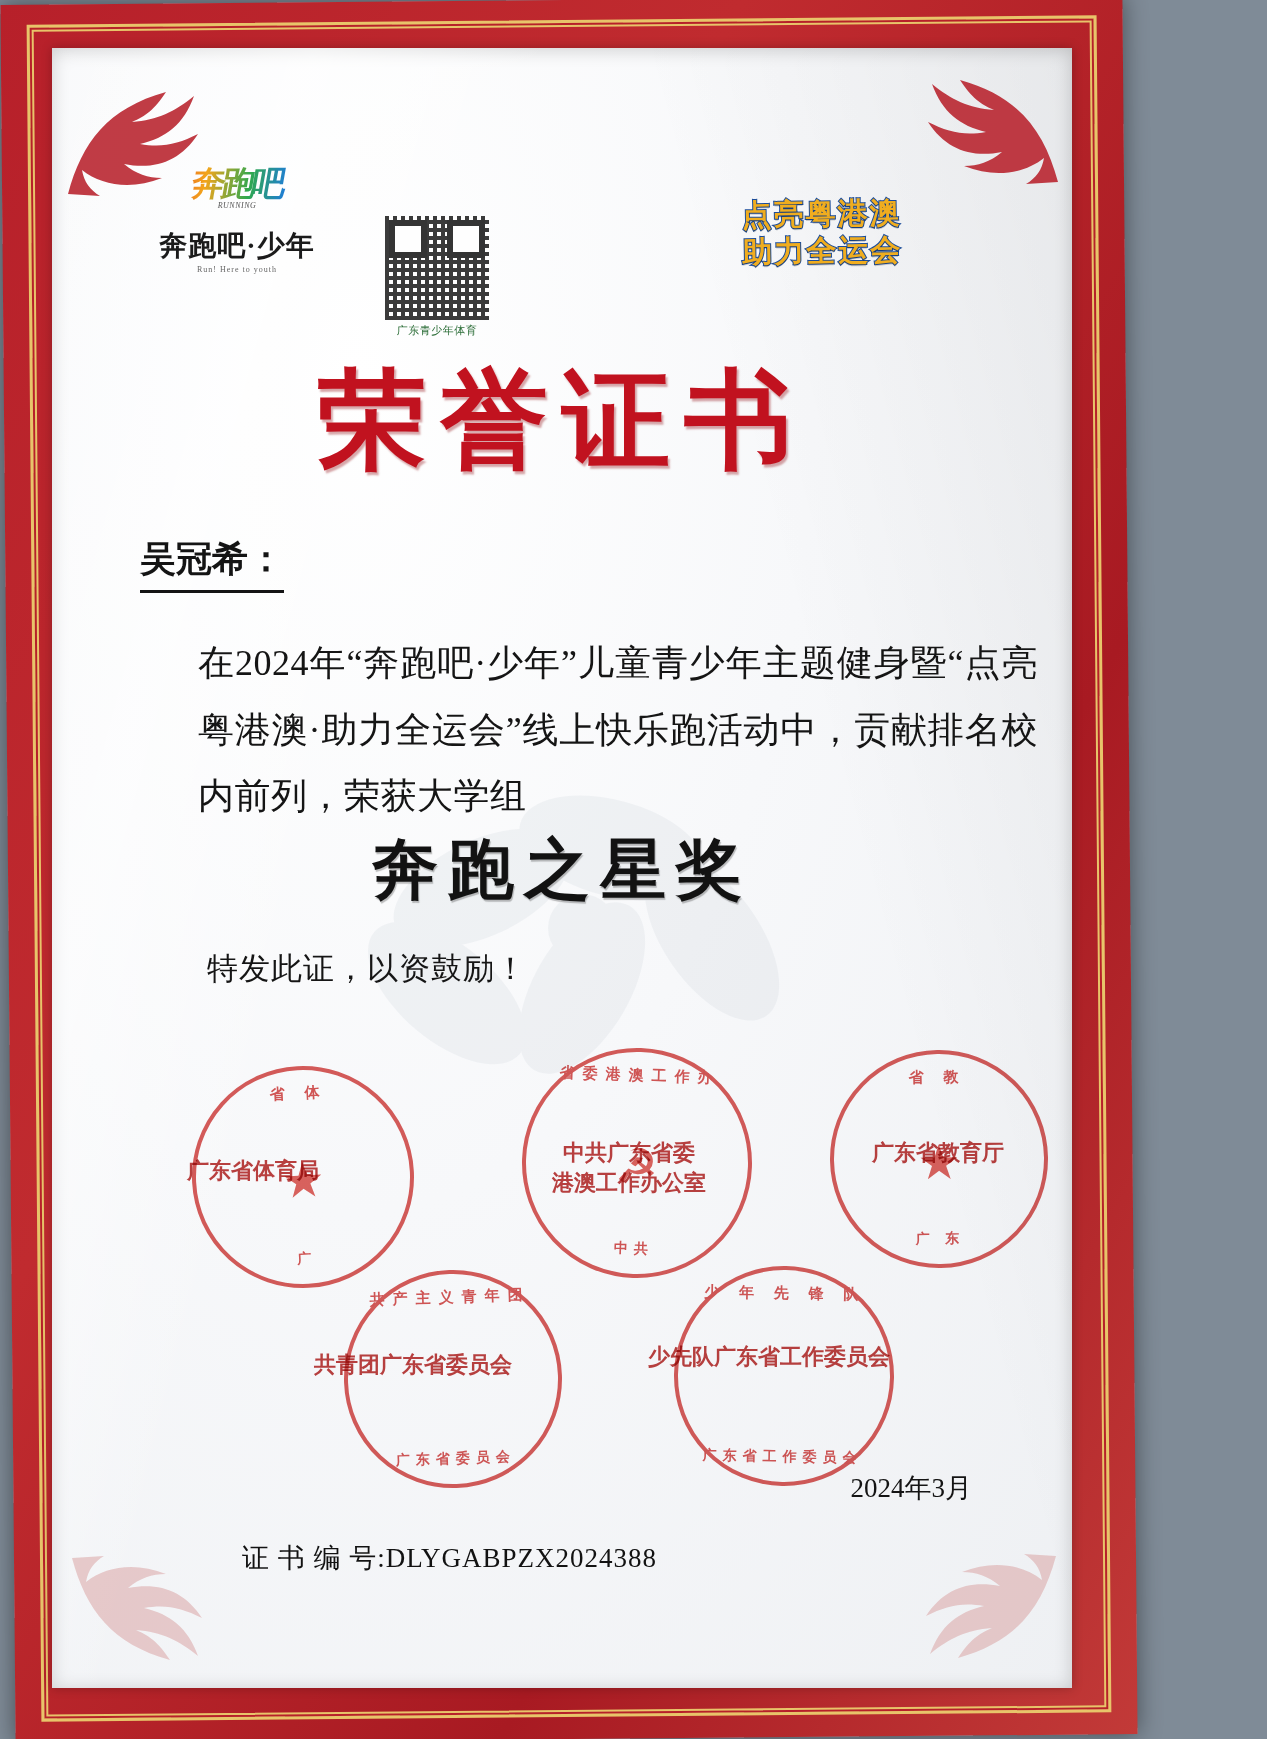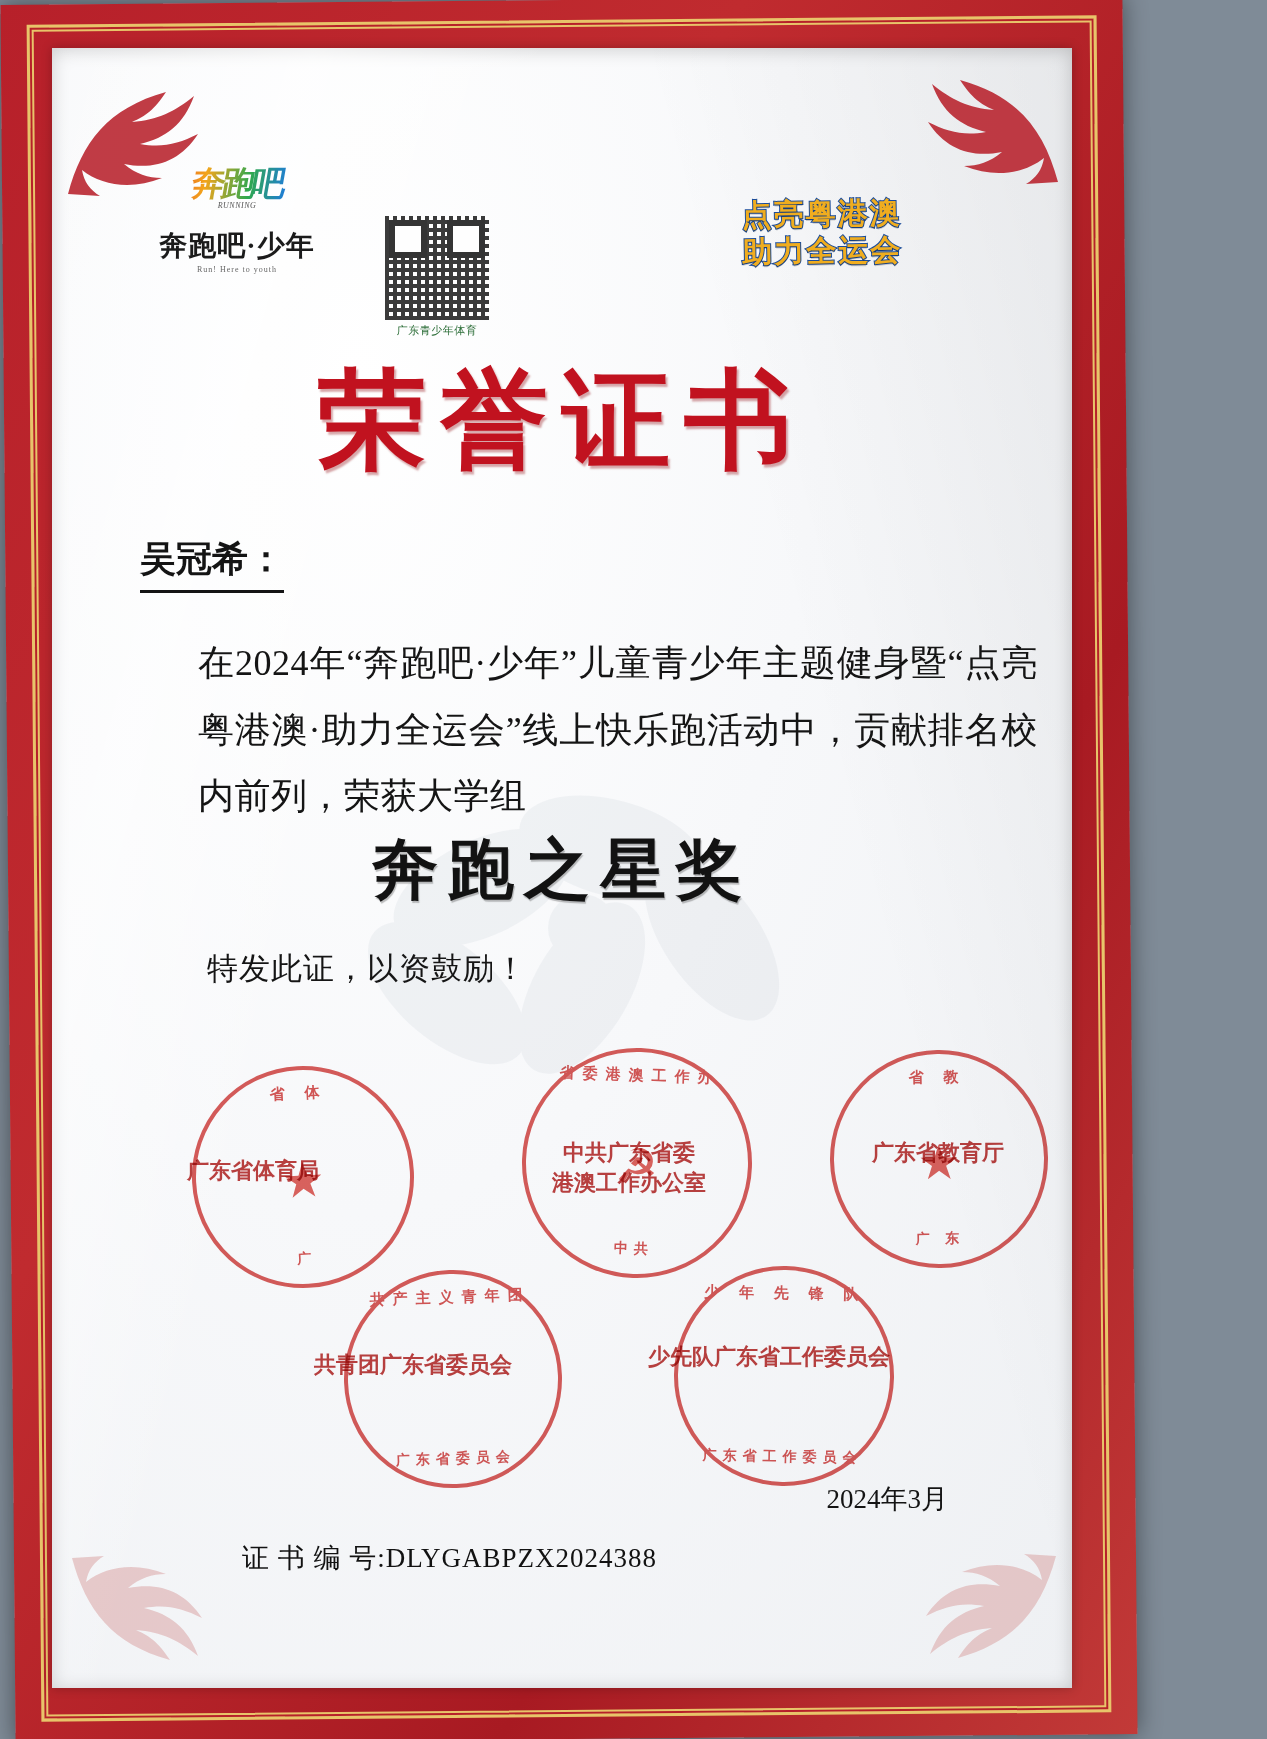--- a/index.html
+++ b/index.html
@@ -292,25 +292,24 @@
   }
   #label-sport   { left: 135px; top: 1108px; }
   #label-gangao  { left: 500px; top: 1090px; text-align: center; line-height: 1.35; }
   #label-edu     { left: 820px; top: 1090px; }
   #label-youth   { left: 262px; top: 1302px; }
   #label-pioneer { left: 596px; top: 1294px; }
 
   
   #date {
     position: absolute;
-    right: 124px;
+    right: 100px;
     top: 1422px;
     font-size: 27px;
     color: #141414;
-    margin-top: 11px;
   }
   #cert-no {
     position: absolute;
     left: 190px;
     top: 1492px;
     font-size: 27px;
     color: #121212;
     letter-spacing: 1px;
     text-align: center;
   }

